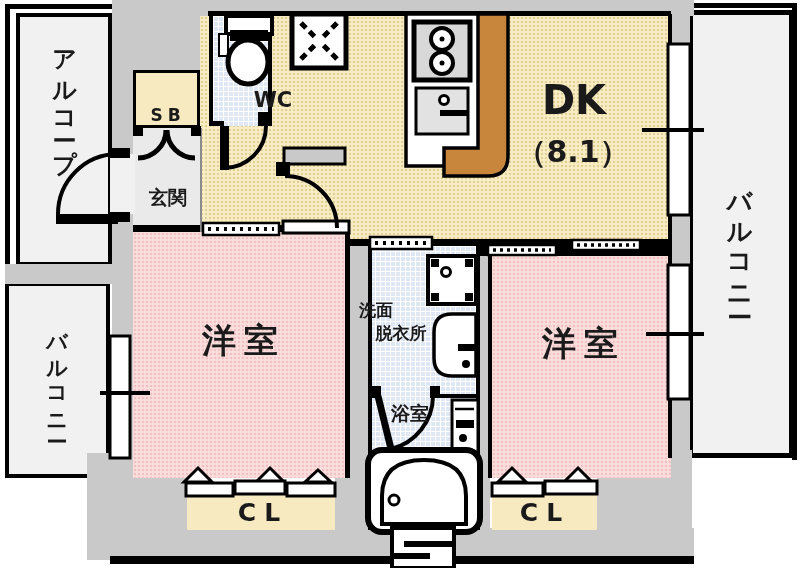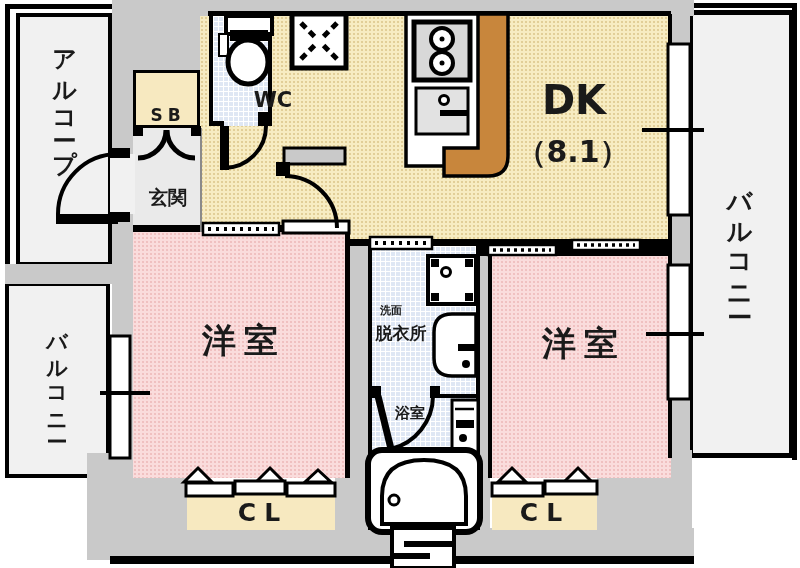--- a/index.html
+++ b/index.html
@@ -185,21 +185,21 @@
     <rect x="545" y="481" width="52" height="13" fill="#fff" stroke="#000" stroke-width="3"></rect>
   </svg>
 
   <div class="lbl v" style="left:64px;top:98px;font-size:24px;">アルコープ</div>
   <div class="lbl v" style="left:57px;top:376px;font-size:21px;">バルコニー</div>
   <div class="lbl v" style="left:739px;top:240px;font-size:25px;">バルコニー</div>
   <div class="lbl" style="left:574px;top:100px;font-size:40px;">DK</div>
   <div class="lbl" style="left:573px;top:152px;font-size:30px;">（8.1）</div>
   <div class="lbl" style="left:244px;top:341px;font-size:34px;letter-spacing:8px;">洋室</div>
   <div class="lbl" style="left:584px;top:344px;font-size:34px;letter-spacing:8px;">洋室</div>
-  <div class="lbl" style="left:391px;top:311px;font-size:11px;">洗面</div>
+  <div class="lbl" style="left:376px;top:311px;font-size:17px;">洗面</div>
   <div class="lbl" style="left:401px;top:334px;font-size:17px;">脱衣所</div>
-  <div class="lbl" style="left:410px;top:414px;font-size:15px;">浴室</div>
+  <div class="lbl" style="left:410px;top:414px;font-size:19px;">浴室</div>
   <div class="lbl" style="left:168px;top:198px;font-size:19px;text-align:center;">玄関</div>
   <div class="lbl" style="left:248px;top:100px;font-size:21px;margin-left:25px;">WC</div>
   <div class="lbl" style="left:168px;top:116px;font-size:17px;letter-spacing:5px;">SB</div>
   <div class="lbl" style="left:263px;top:513px;font-size:25px;letter-spacing:8px;">CL</div>
   <div class="lbl" style="left:545px;top:513px;font-size:25px;letter-spacing:8px;">CL</div>
 </div>
 
 </body></html>

